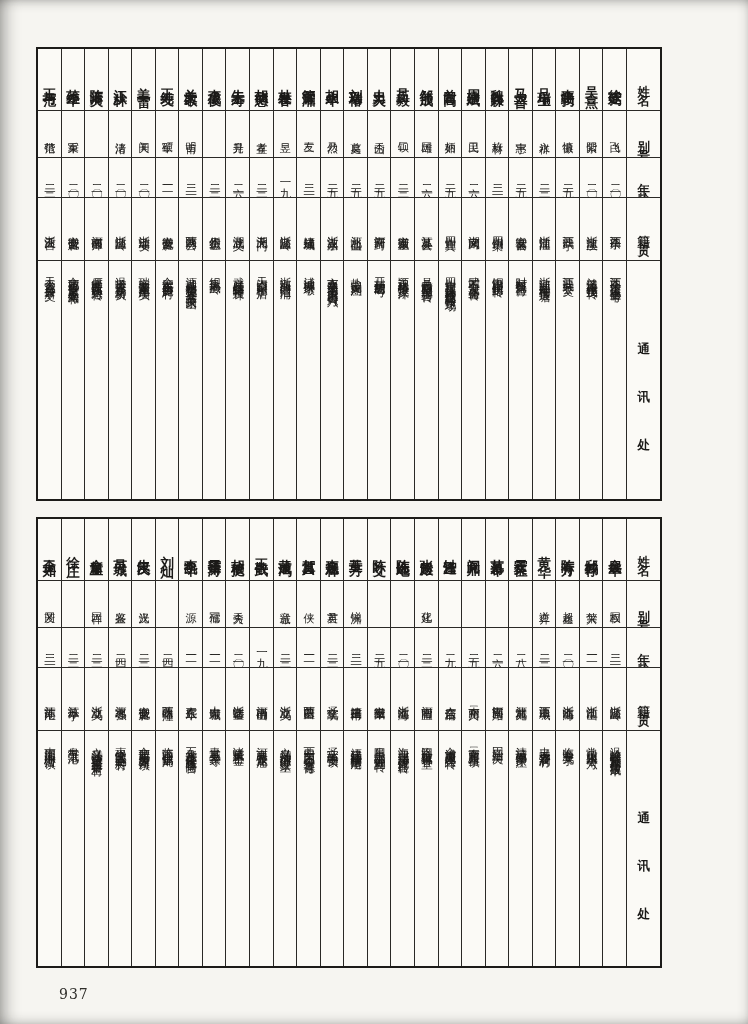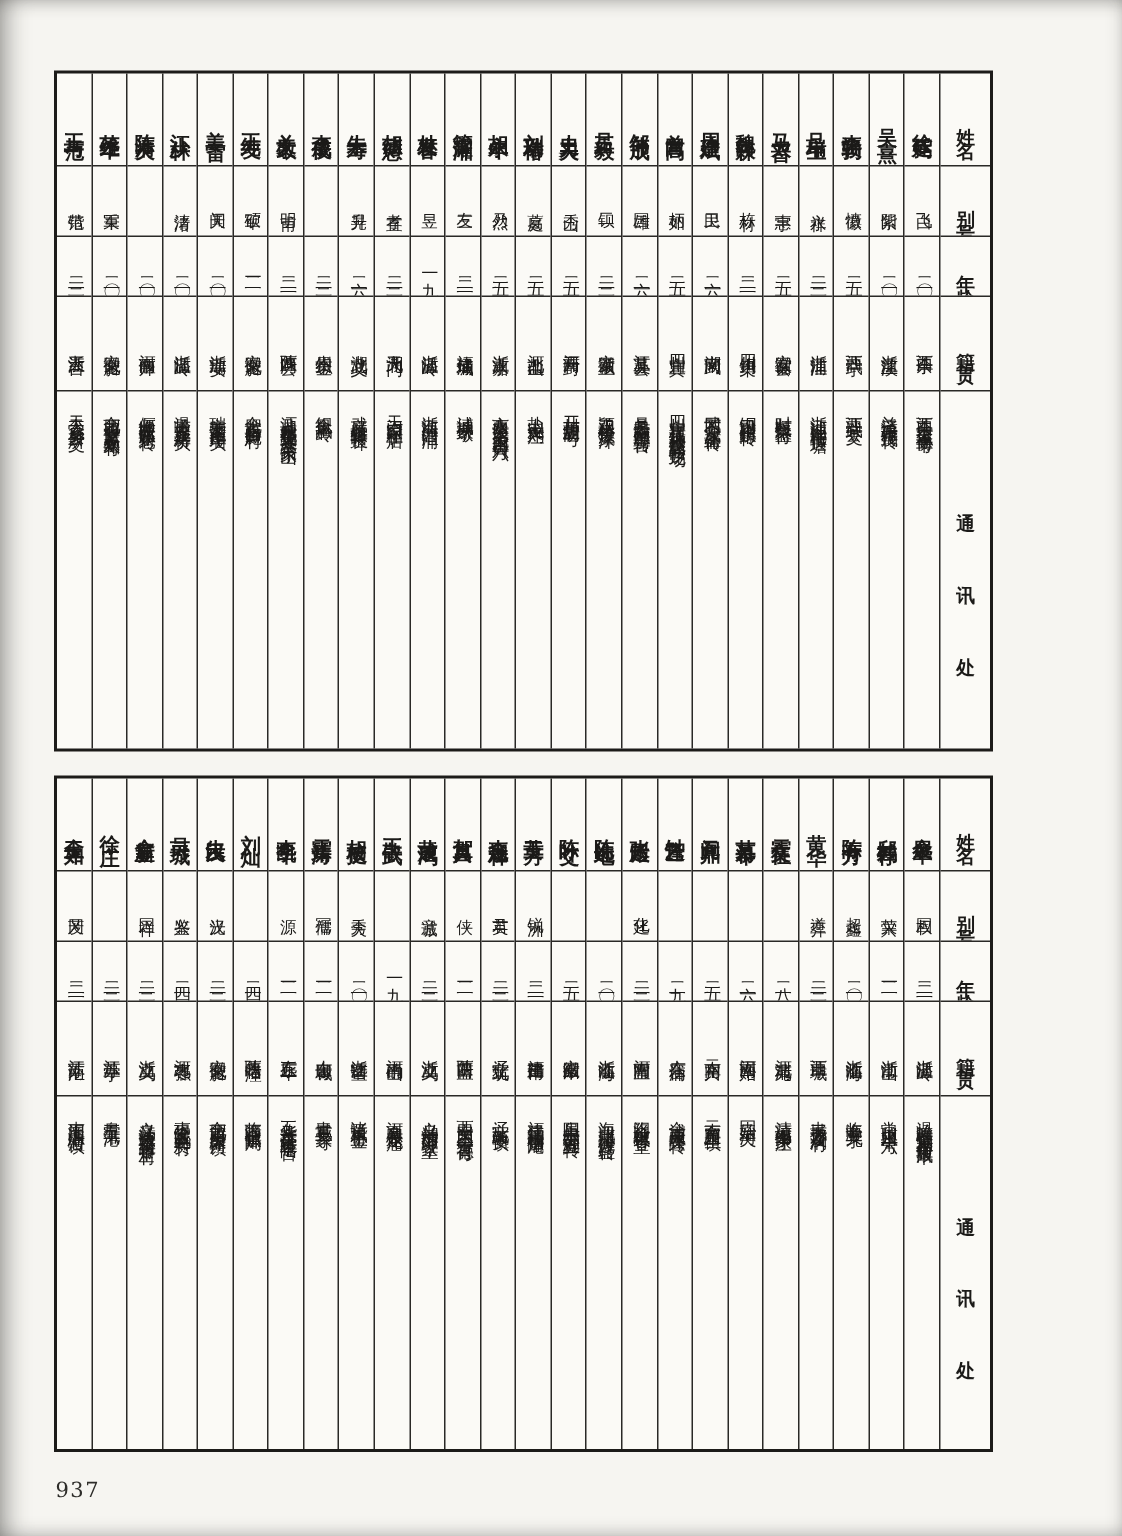--- a/index.html
+++ b/index.html
@@ -44,21 +44,21 @@
   .c-age   .vtext { font-size:11.5px; letter-spacing:3px; padding-top:3px; }
   .c-native .vtext{ font-size:11.5px; letter-spacing:1px; }
   .c-addr  .vtext { font-size:11.5px; letter-spacing:1.5px; padding-top:7px; }
   .hcol .cell .vtext { font-weight:bold; font-size:12.5px; }
   .hcol .c-name .vtext, .hcol .c-alias .vtext, .hcol .c-age .vtext, .hcol .c-native .vtext {
     letter-spacing:9px; padding-top:9px;
   }
   .hcol .c-addr { align-items:center; }
   .hcol .c-addr .vtext { letter-spacing:48px; padding-top:48px; }
   .page-number {
-    position:absolute; left:37px; bottom:22px;
+    position:absolute; left:59px; bottom:22px;
     font-family:"DejaVu Serif", serif; font-size:14px; color:#2e2d2a; letter-spacing:1px;
   }
 </style>
 </head>
 <body>
 
 <div class="page">
   <div class="vtable t0">
       <div class="col hcol">
         <div class="cell c-name">

